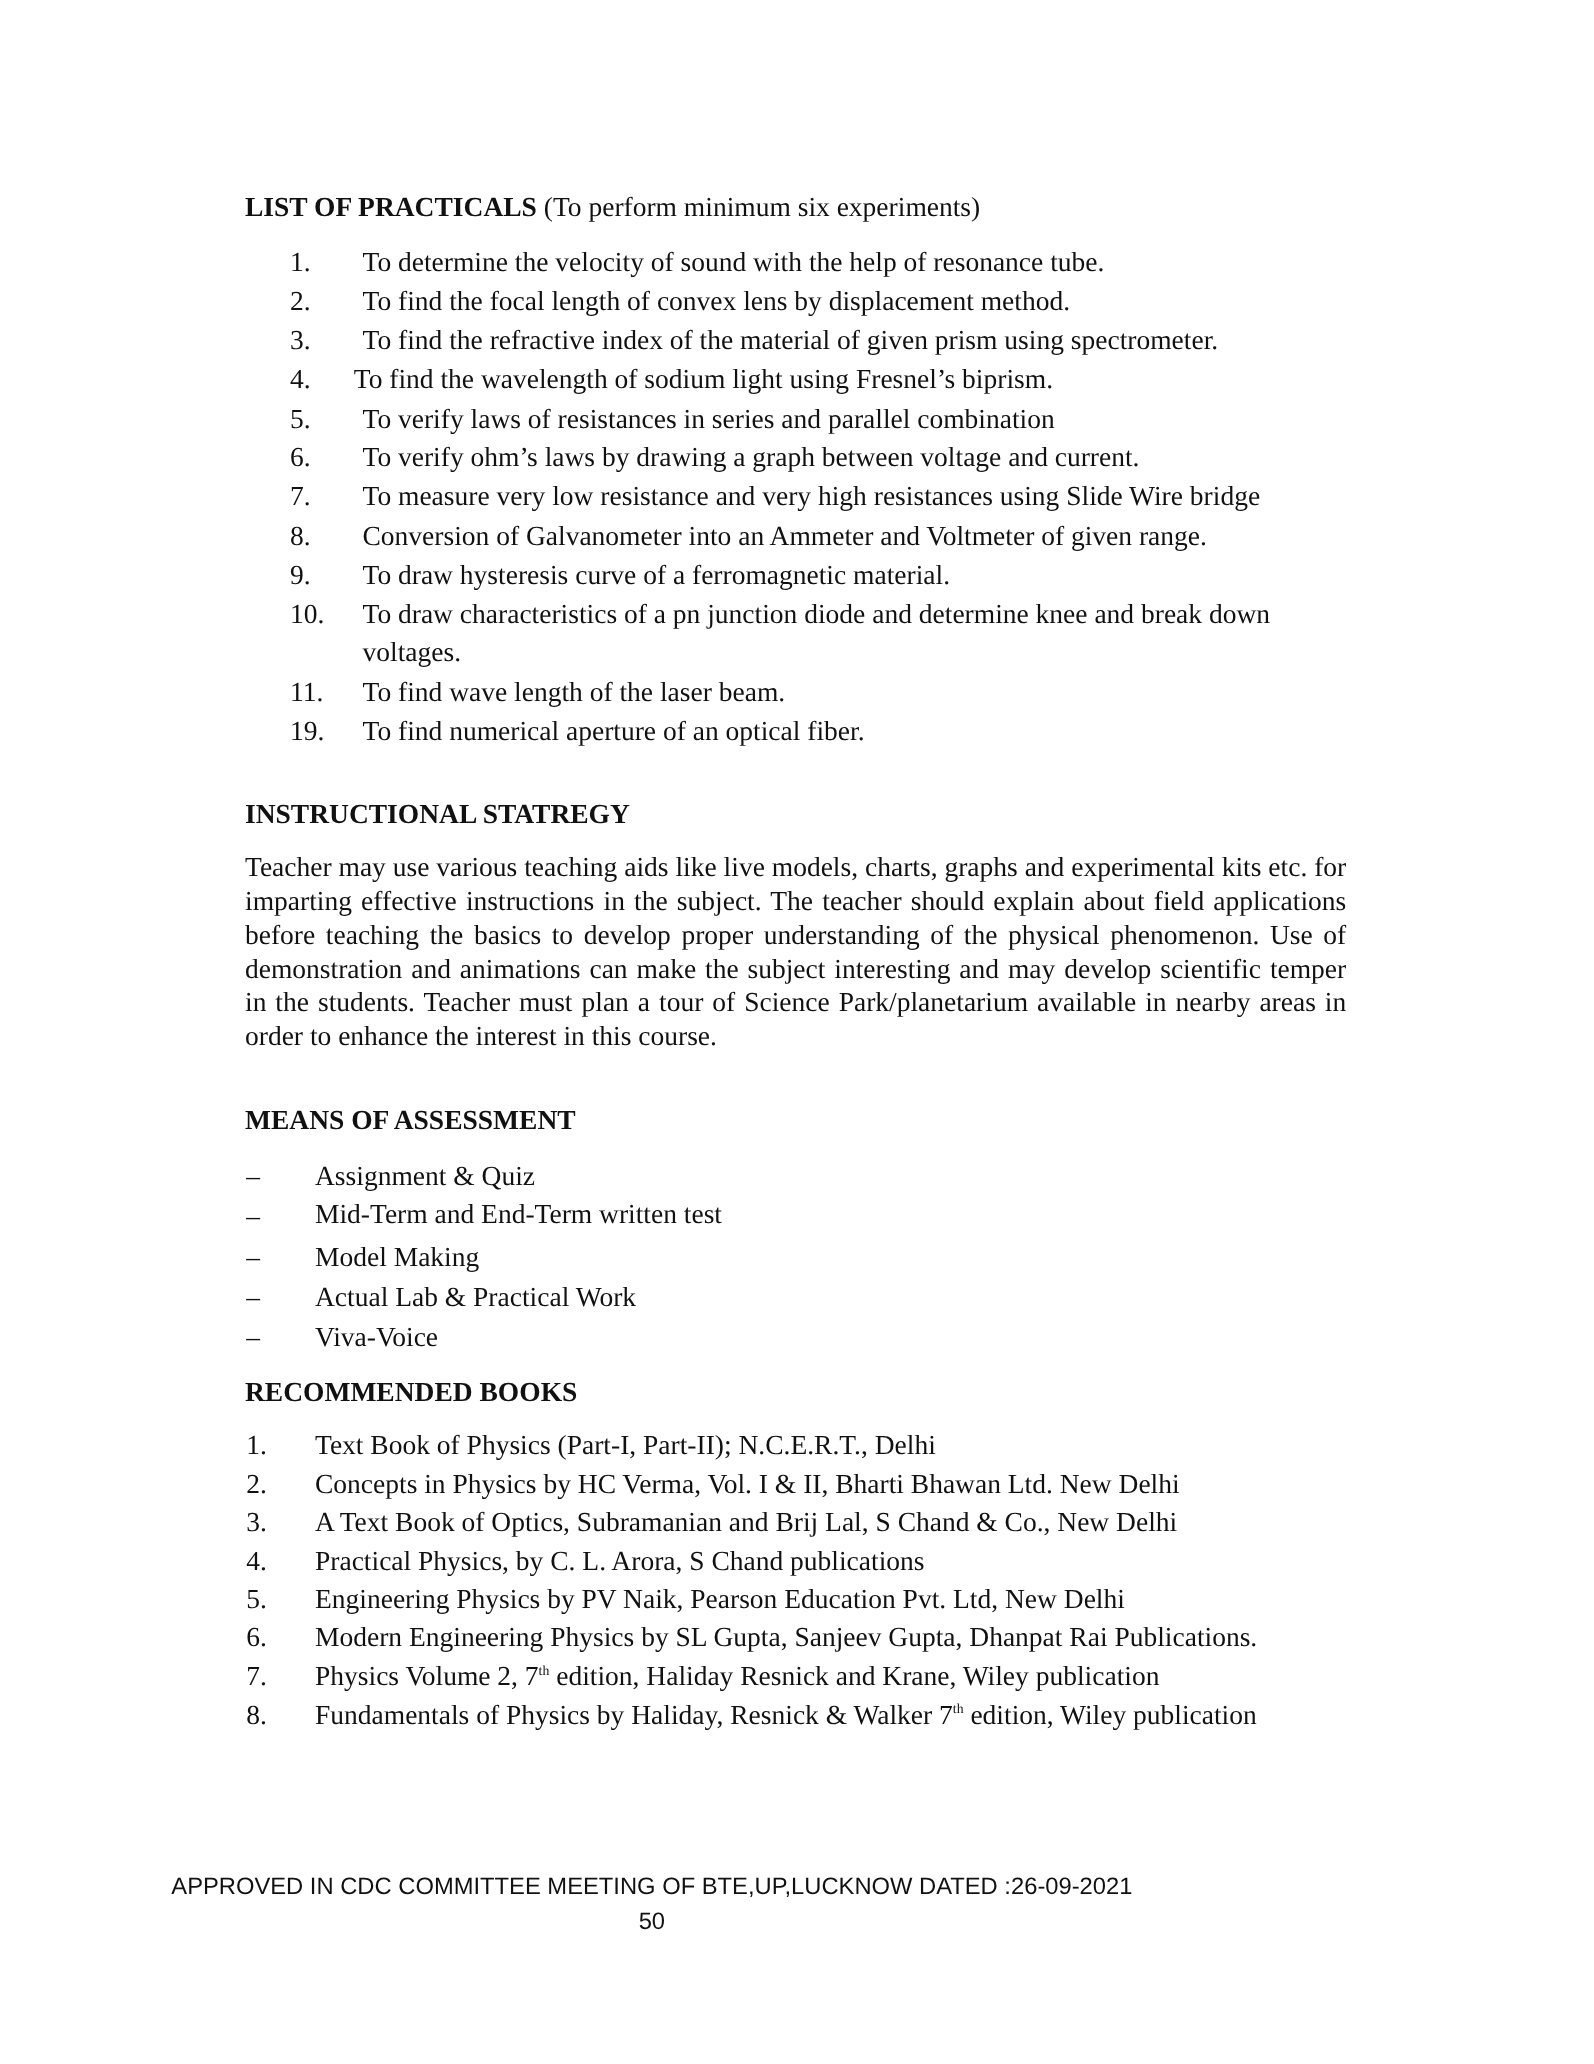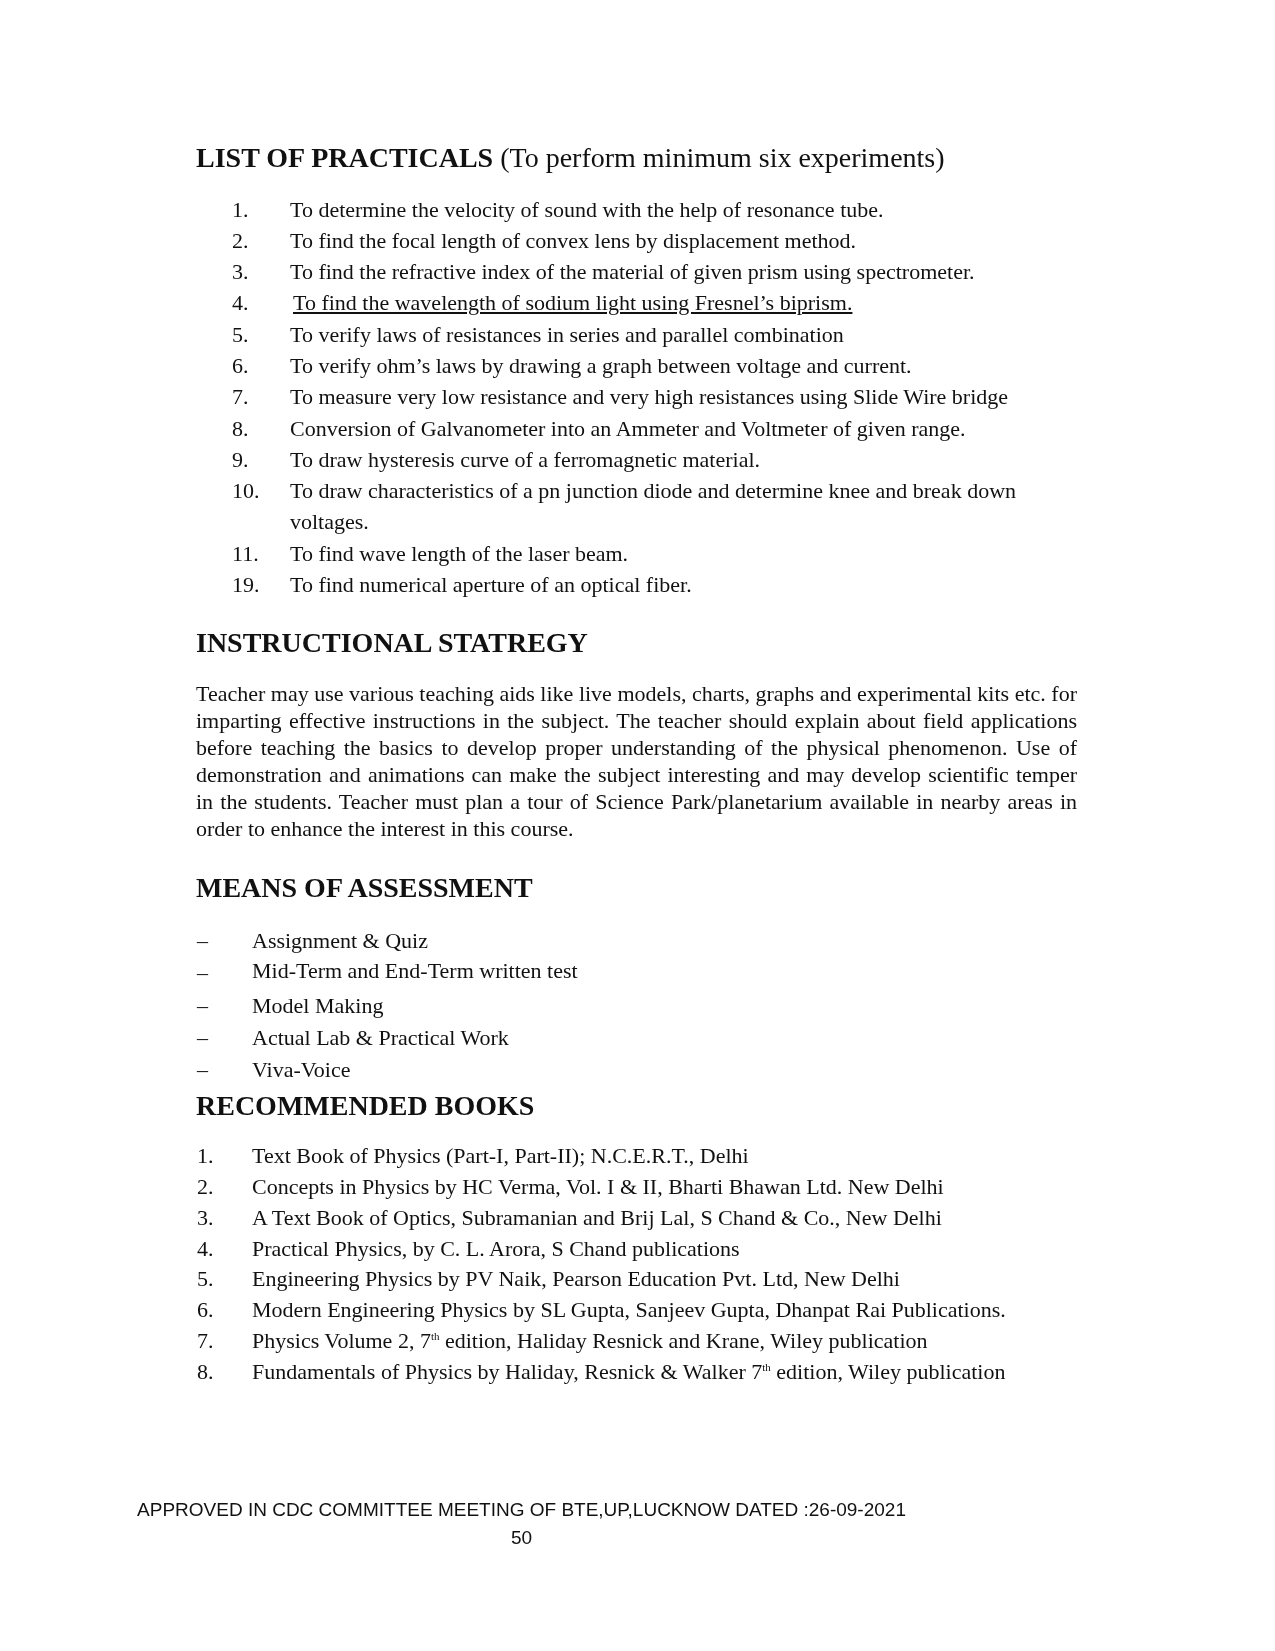--- a/index.html
+++ b/index.html
@@ -1,19 +1,19 @@
 <!DOCTYPE html>
 <html><head>
 <meta charset="utf-8">
 <style>
   html, body { margin:0; padding:0; background:#ffffff; }
   body { width:1275px; height:1651px; position:relative; overflow:hidden;
          font-family:"Liberation Serif", "DejaVu Serif", serif; color:#111; }
   .abs { position:absolute; white-space:nowrap; }
-  .h { font-weight:bold; font-size:28px; }
+  .h { font-weight:bold; font-size:22px;margin-top:11px; }
   .h .sub { font-weight:normal; }
   .t { font-size:22px; }
   .num { position:absolute; font-size:22px; }
   .para { position:absolute; left:196px; width:881px; font-size:22px; line-height:27px;
           text-align:justify; white-space:normal; }
   .footer { position:absolute; left:0; width:1043px; text-align:center;
             font-family:"Liberation Sans", "DejaVu Sans", sans-serif; font-size:19px; color:#111; }
   sup { font-size:11px; line-height:0; }
 </style>
 </head>
@@ -29,21 +29,21 @@
   <div>
       <span class="num" style="left:232px; top:228px;">2.</span>
       <span class="abs t" style="left:290px; top:228px;">To find the focal length of convex lens by displacement method.</span>
     </div>
   <div>
       <span class="num" style="left:232px; top:259px;">3.</span>
       <span class="abs t" style="left:290px; top:259px;">To find the refractive index of the material of given prism using spectrometer.</span>
     </div>
   <div>
       <span class="num" style="left:232px; top:290px;">4.</span>
-      <span class="abs t" style="left:293px; top:290px;text-decoration:underline;">To find the wavelength of sodium light using Fresnel’s biprism.</span>
+      <span class="abs t" style="left:283px; top:290px;">To find the wavelength of sodium light using Fresnel’s biprism.</span>
     </div>
   <div>
       <span class="num" style="left:232px; top:322px;">5.</span>
       <span class="abs t" style="left:290px; top:322px;">To verify laws of resistances in series and parallel combination</span>
     </div>
   <div>
       <span class="num" style="left:232px; top:353px;">6.</span>
       <span class="abs t" style="left:290px; top:353px;">To verify ohm’s laws by drawing a graph between voltage and current.</span>
     </div>
   <div>

